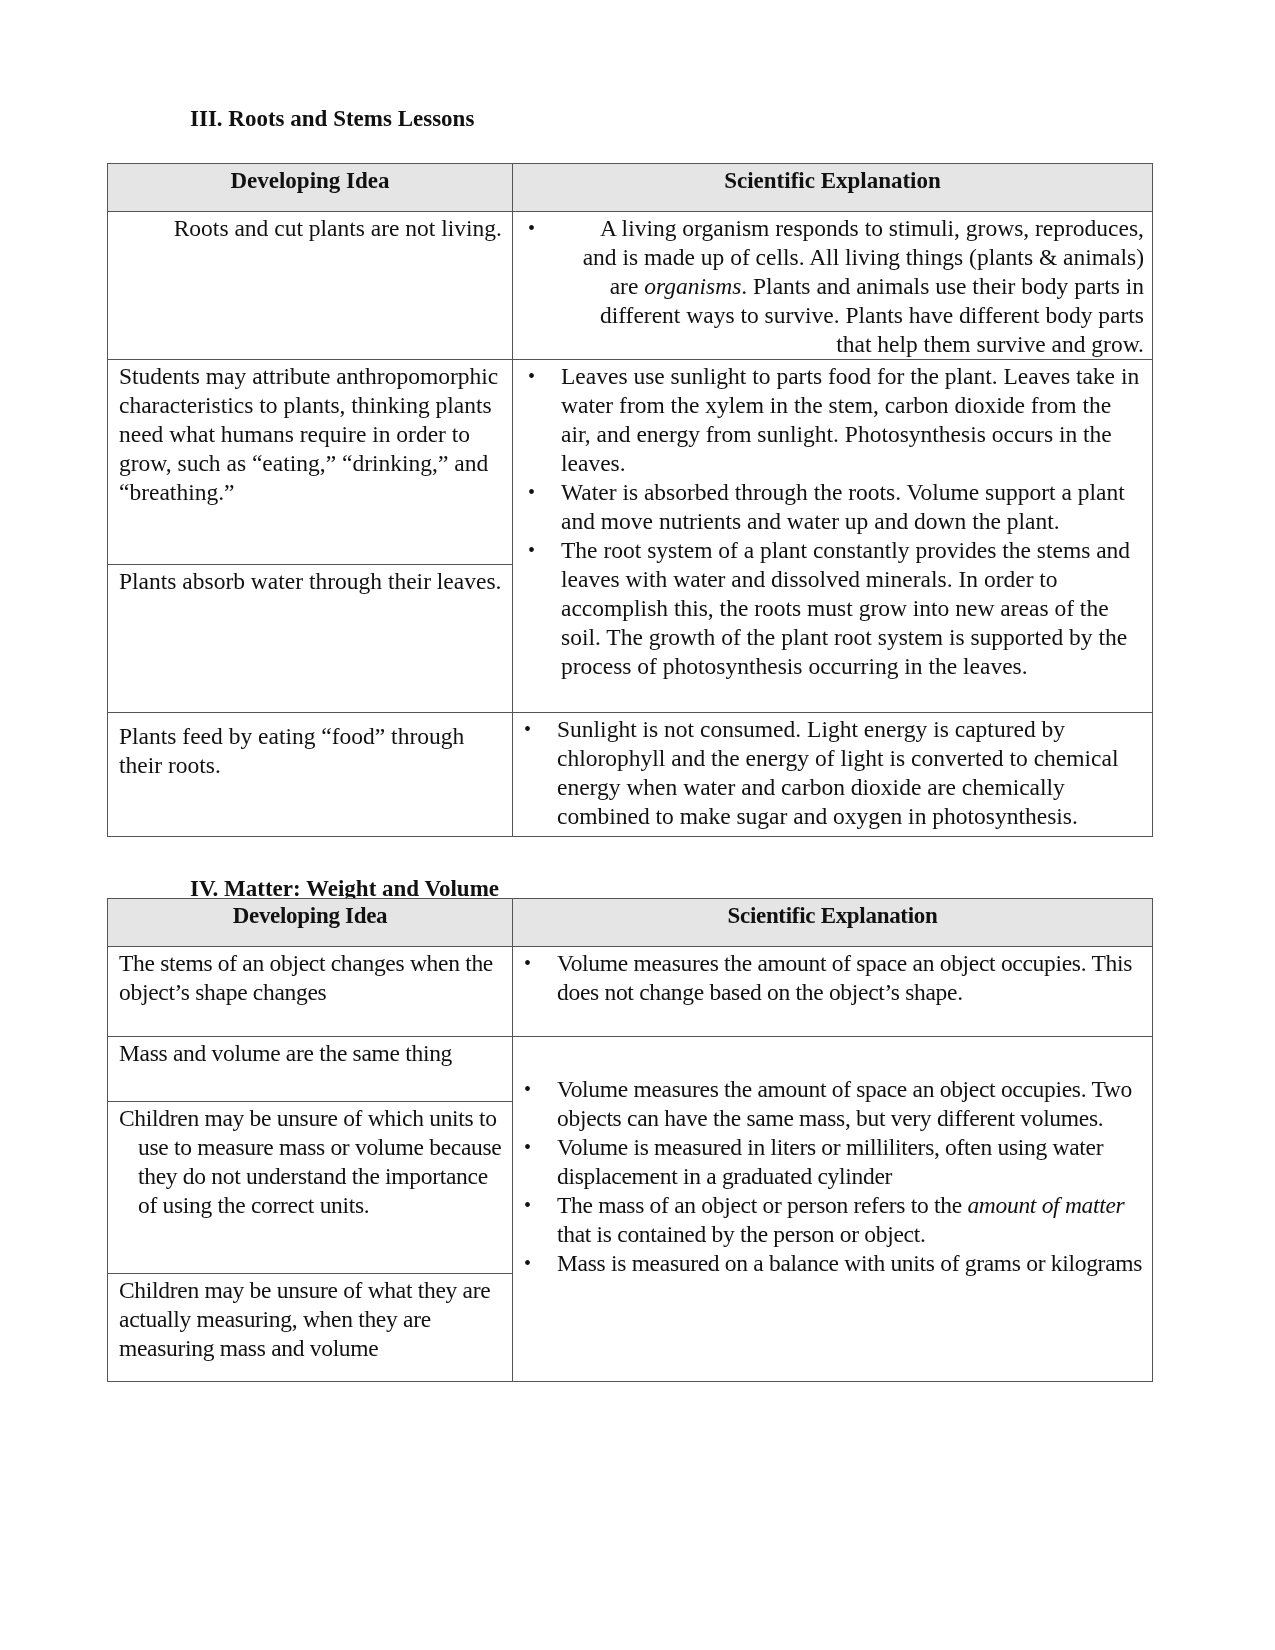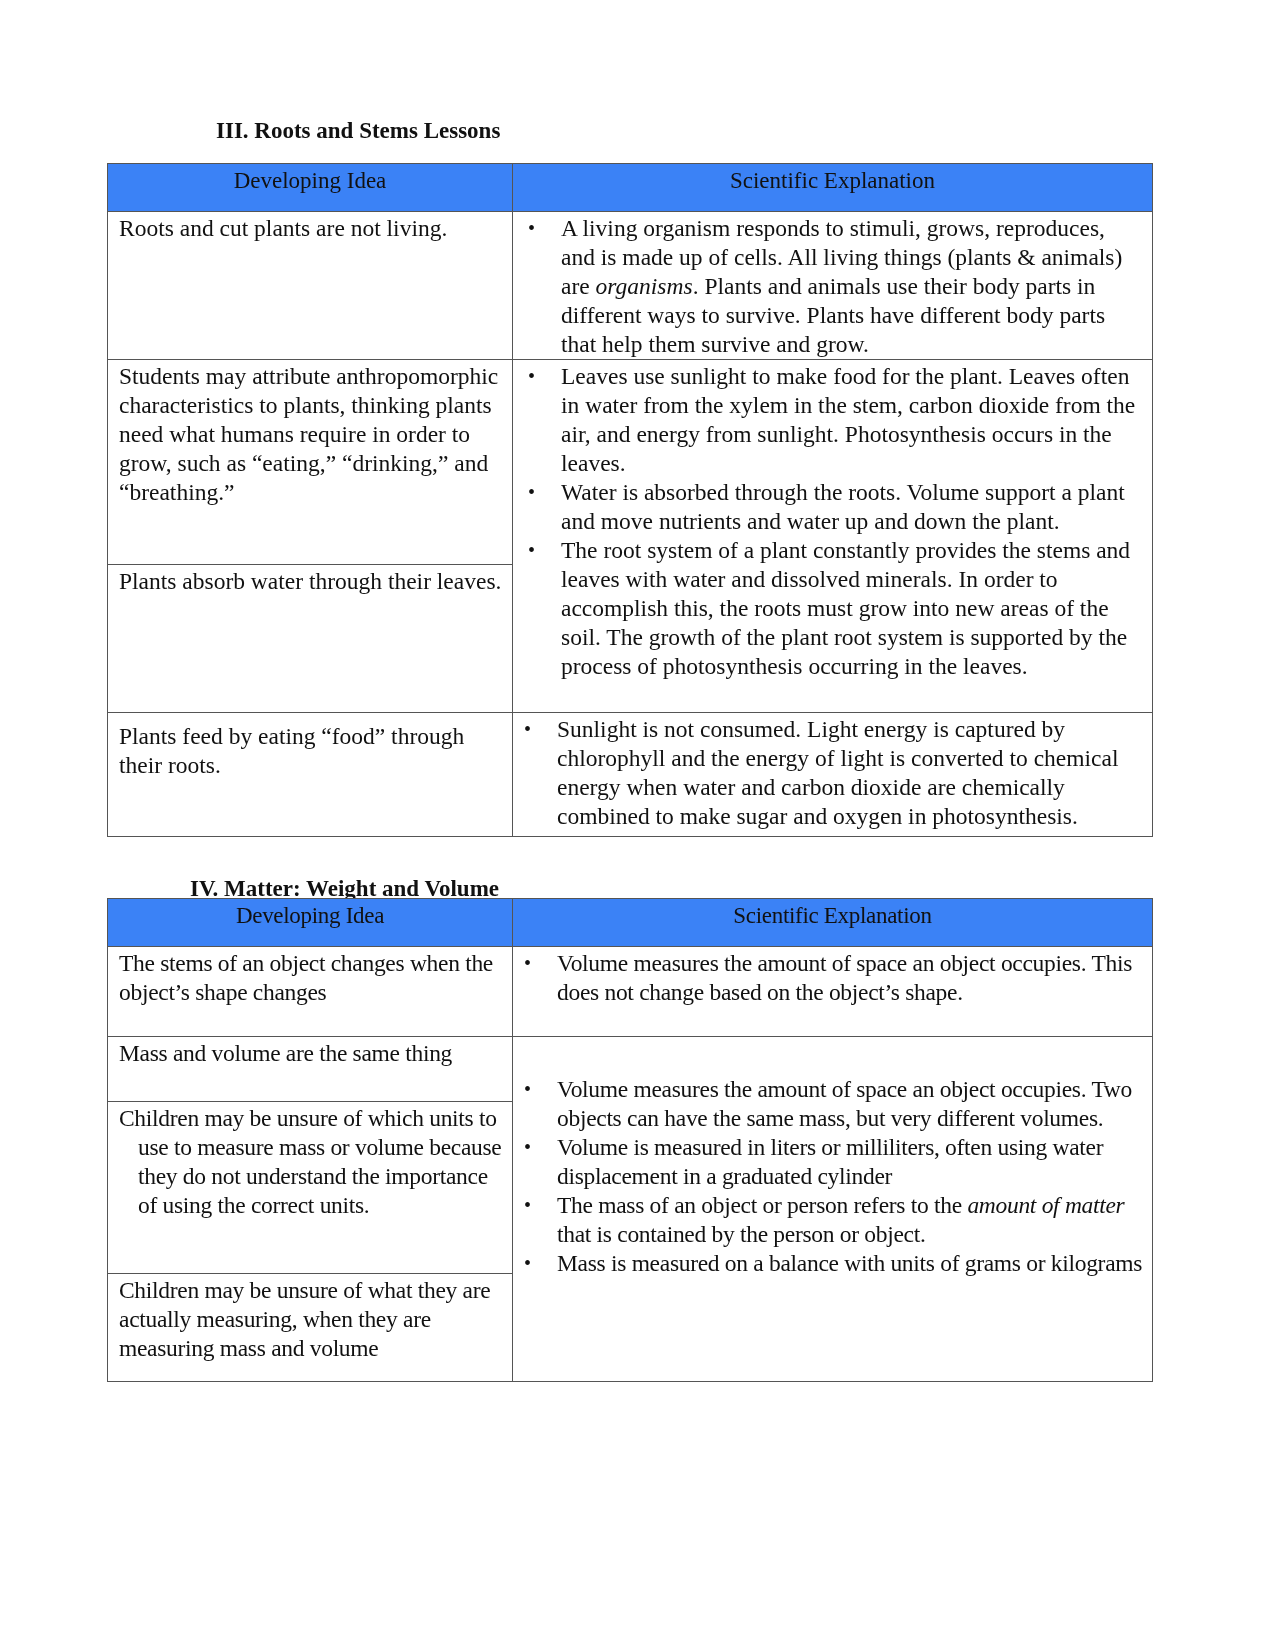--- a/index.html
+++ b/index.html
@@ -1,56 +1,56 @@
 <!DOCTYPE html>
 <html><head>
 <meta charset="utf-8">
 <style>
   html, body { margin: 0; padding: 0; background: #ffffff; }
   body { width: 1275px; height: 1650px; position: relative; font-family: "Liberation Serif", serif; color: #111; overflow: hidden; }
   .section-title { position: absolute; font-weight: bold; font-size: 23px; }
   table.dtable { position: absolute; left: 107px; width: 1045px; border-collapse: collapse; table-layout: fixed; font-size: 23.5px; line-height: 29px; }
   table.dtable td, table.dtable th { border: 1.5px solid #555; vertical-align: top; padding: 0; }
-  table.dtable th { background: #3b82f6; font-weight: normal; font-size: 23px; text-align: center; padding-top: 2px; }
+  table.dtable th { background: #e5e5e5; font-weight: bold; font-size: 23px; text-align: center; padding-top: 2px; }
   td.idea { padding: 2px 10px 0 11px !important; }
   td.expl { padding: 2px 8px 0 8px !important; }
   ul.bullets { list-style: none; margin: 0; padding: 0; }
   ul.bullets li { position: relative; padding-left: 40px; }
   ul.bullets li::before { content: "\2022"; position: absolute; left: 7px; top: 0; font-size: 20px; }
   .hang { padding-left: 19px; text-indent: -19px; }
   .narrow { font-family: "Liberation Serif", serif; letter-spacing: -0.3px; }
 </style>
 </head>
 <body>
 
-<div class="section-title" style="left:190px; top:118px;margin-left:26px;">III. Roots and Stems Lessons</div>
+<div class="section-title" style="left:190px; top:106px;">III. Roots and Stems Lessons</div>
 
 <table class="dtable" style="top:163px;">
   <colgroup>
       <col style="width:405px">
       <col style="width:640px">
     </colgroup>
   <tbody>
       <tr style="height:48px;">
     <th>Developing Idea</th>
     <th>Scientific Explanation</th>
   </tr>
-  <tr style="height:147px;">
+  <tr style="height:147px;text-align:right;">
     <td class="idea">Roots and cut plants are not living.</td>
     <td class="expl">
       <ul class="bullets">
         <li><span>A living organism responds to stimuli, grows, reproduces, and is made up of cells.  All living things (plants &amp; animals) are </span><i>organisms</i><span>. Plants and animals use their body parts in different ways to survive. Plants have different body parts that help them survive and grow.</span></li>
       </ul>
     </td>
   </tr>
   <tr style="height:205px;">
     <td class="idea">Students may attribute anthropomorphic characteristics to plants, thinking plants need what humans require in order to grow, such as “eating,” “drinking,” and “breathing.”</td>
     <td class="expl" rowspan="2">
       <ul class="bullets">
-        <li>Leaves use sunlight to make food for the plant. Leaves often in water from the xylem in the stem, carbon dioxide from the air, and energy from sunlight.  Photosynthesis occurs in the leaves.</li>
+        <li>Leaves use sunlight to parts food for the plant. Leaves take in water from the xylem in the stem, carbon dioxide from the air, and energy from sunlight.  Photosynthesis occurs in the leaves.</li>
         <li>Water is absorbed through the roots. Volume support a plant and move nutrients and water up and down the plant.</li>
         <li>The root system of a plant constantly provides the stems and leaves with water and dissolved minerals.  In order to accomplish this, the roots must grow into new areas of the soil. The growth of the plant root system is supported by the process of photosynthesis occurring in the leaves.</li>
       </ul>
     </td>
   </tr>
   <tr style="height:148px;">
     <td class="idea">Plants absorb water through their leaves.</td>
   </tr>
   <tr style="height:124px;">
     <td class="idea" style="padding-top:9px !important;">Plants feed by eating “food” through their roots.</td>

